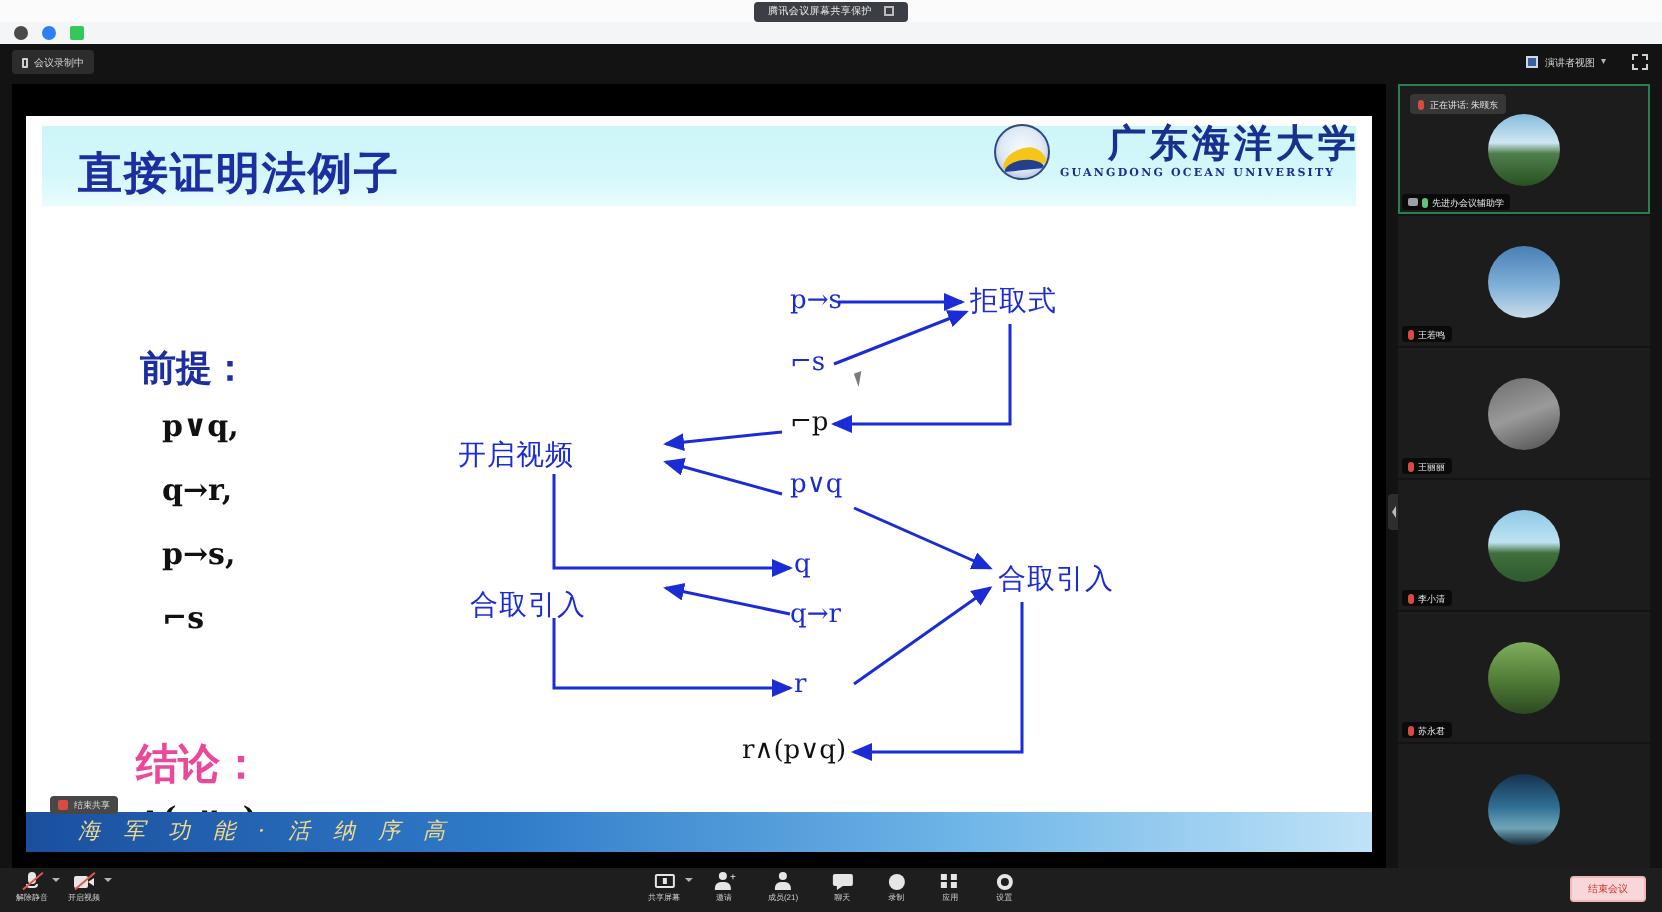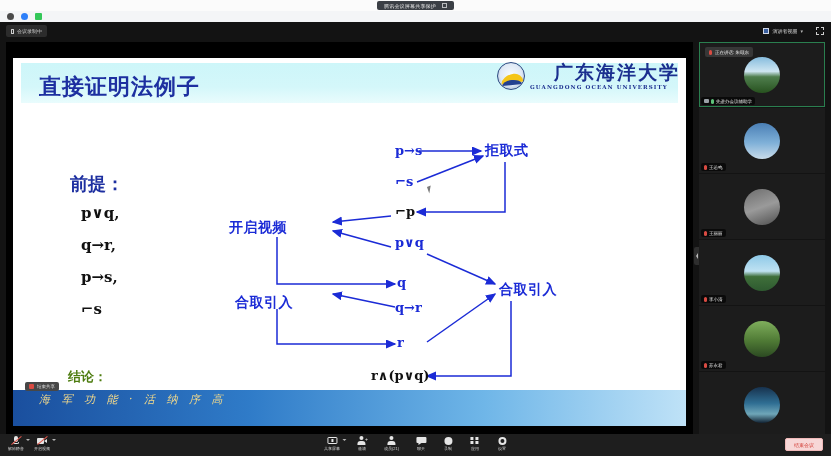--- a/index.html
+++ b/index.html
@@ -101,39 +101,39 @@
 
   .lbl-premise {
     position: absolute; left: 57px; top: 68px; color: #1d2fa0; font-size: 18px; font-weight: 700;
     font-family: "DejaVu Serif","Liberation Serif", serif;
   }
   .prem {
     position: absolute; left: 68px; color: #111; font-size: 15px; font-weight: 700;
     font-family: "DejaVu Serif","Liberation Serif", serif; white-space: nowrap;
   }
   .lbl-conclusion {
-    position: absolute; left: 55px; top: 264px; color: #4d7c0f; font-size: 13px; font-weight: 700;
+    position: absolute; left: 55px; top: 264px; color: #ec4899; font-size: 21px; font-weight: 700;
     font-family: "DejaVu Serif","Liberation Serif", serif;
   }
   .conclusion-formula {
     position: absolute; left: 48px; top: 296px; color: #111; font-size: 15px; font-weight: 700;
     font-family: "DejaVu Serif","Liberation Serif", serif;
   }
 
   .dg-node {
-    position: absolute; color: #1b2bd6; font-weight: 700; white-space: nowrap;
+    position: absolute; color: #1b2bd6; font-weight: 400; white-space: nowrap;
     font-family: "DejaVu Serif","Liberation Serif", serif;
     text-align: right;
   }
   .dg-formula { font-size: 13px; }
   .dg-rule { font-size: 14px; letter-spacing: .5px; }
   .dg-black { color: #111; }
 
   .slide-footer {
-    position: absolute; left: 0; bottom: 0; width: 673px; height: 36px;
+    position: absolute; left: 0; bottom: 0; width: 673px; height: 20px;
     background: linear-gradient(90deg,#1a4f9e 0%, #2f7bc8 35%, #6fb6e8 70%, #bfe2f7 100%);
   }
   .footer-cal {
     position: absolute; left: 26px; top: 2px; color: #f2d98b; font-size: 11px;
     font-style: italic; font-family: "DejaVu Serif","Liberation Serif", serif; letter-spacing: 4px;
   }
   .share-tag {
     position: absolute; left: 12px; top: -8px; height: 9px; background: #474747; border-radius: 2px;
     color: #dcdcdc; font-size: 4.5px; display: flex; align-items: center; gap: 3px; padding: 0 4px;
   }

